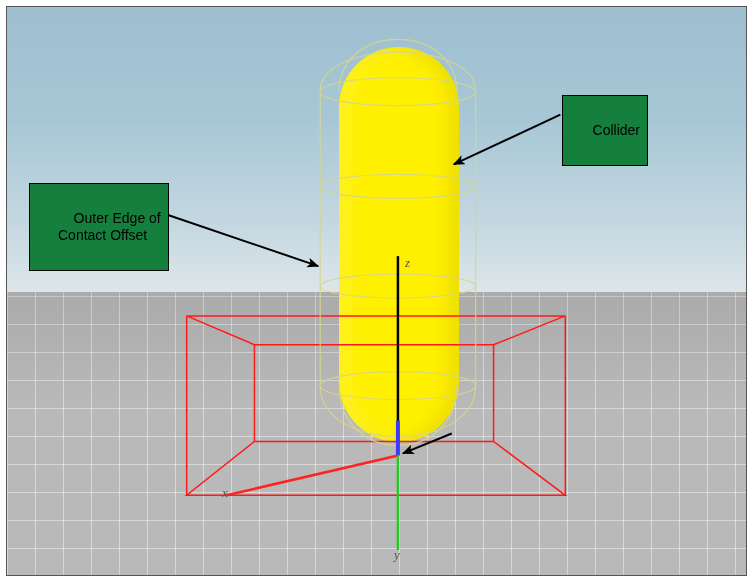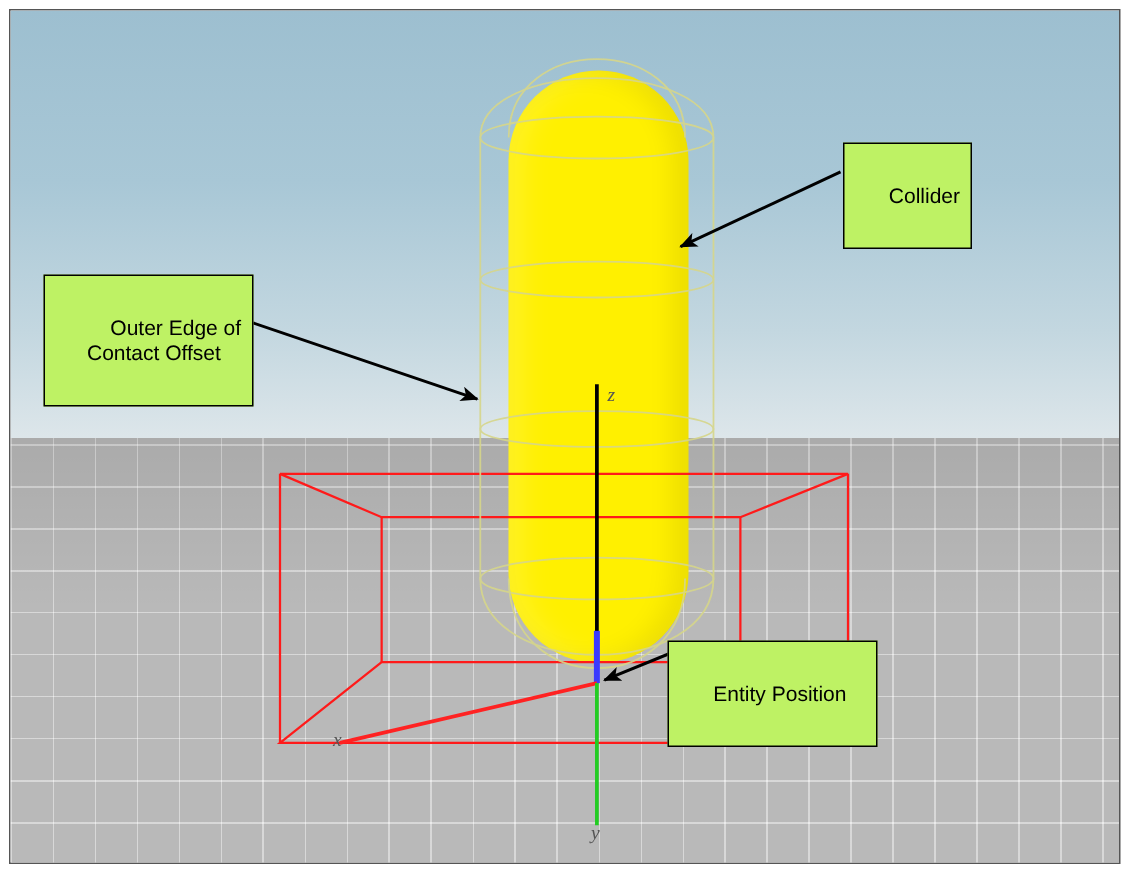--- a/index.html
+++ b/index.html
@@ -48,21 +48,21 @@
     border-top-left-radius: 60px;
     border-top-right-radius: 60px;
     border-bottom-left-radius: 60px;
     border-bottom-right-radius: 60px;
     box-shadow: inset -10px 0 18px rgba(0,0,0,0.08),
                 inset 10px 0 18px rgba(255,255,255,0.15);
   }
   
   .label-box {
     position: absolute;
-    background: #bef264;
+    background: #15803d;
     border: 1px solid #000;
     padding: 8px 14px;
     line-height: 1.25;
     white-space: pre;
     box-sizing: border-box;
   }
   .label-collider { left: 555px; top: 88px; width: 86px; text-align: center; }
   .label-offset   { left: 22px;  top: 176px; width: 140px; padding-left: 28px; }
   .label-entity   { left: 438px; top: 420px; width: 140px; text-align: left; }
   
@@ -150,16 +150,13 @@
   <span class="axis-label" style="left:387px; top:540px;">y</span>
   <span class="axis-label" style="left:398px; top:248px;">z</span>
 
   <div class="label-box label-collider">
     <span>Collider</span>
   </div>
   <div class="label-box label-offset">
     <span>Outer Edge of
 Contact Offset</span>
   </div>
-  <div class="label-box label-entity">
-    <span>Entity Position</span>
-  </div>
 </div>
 
 </body></html>

